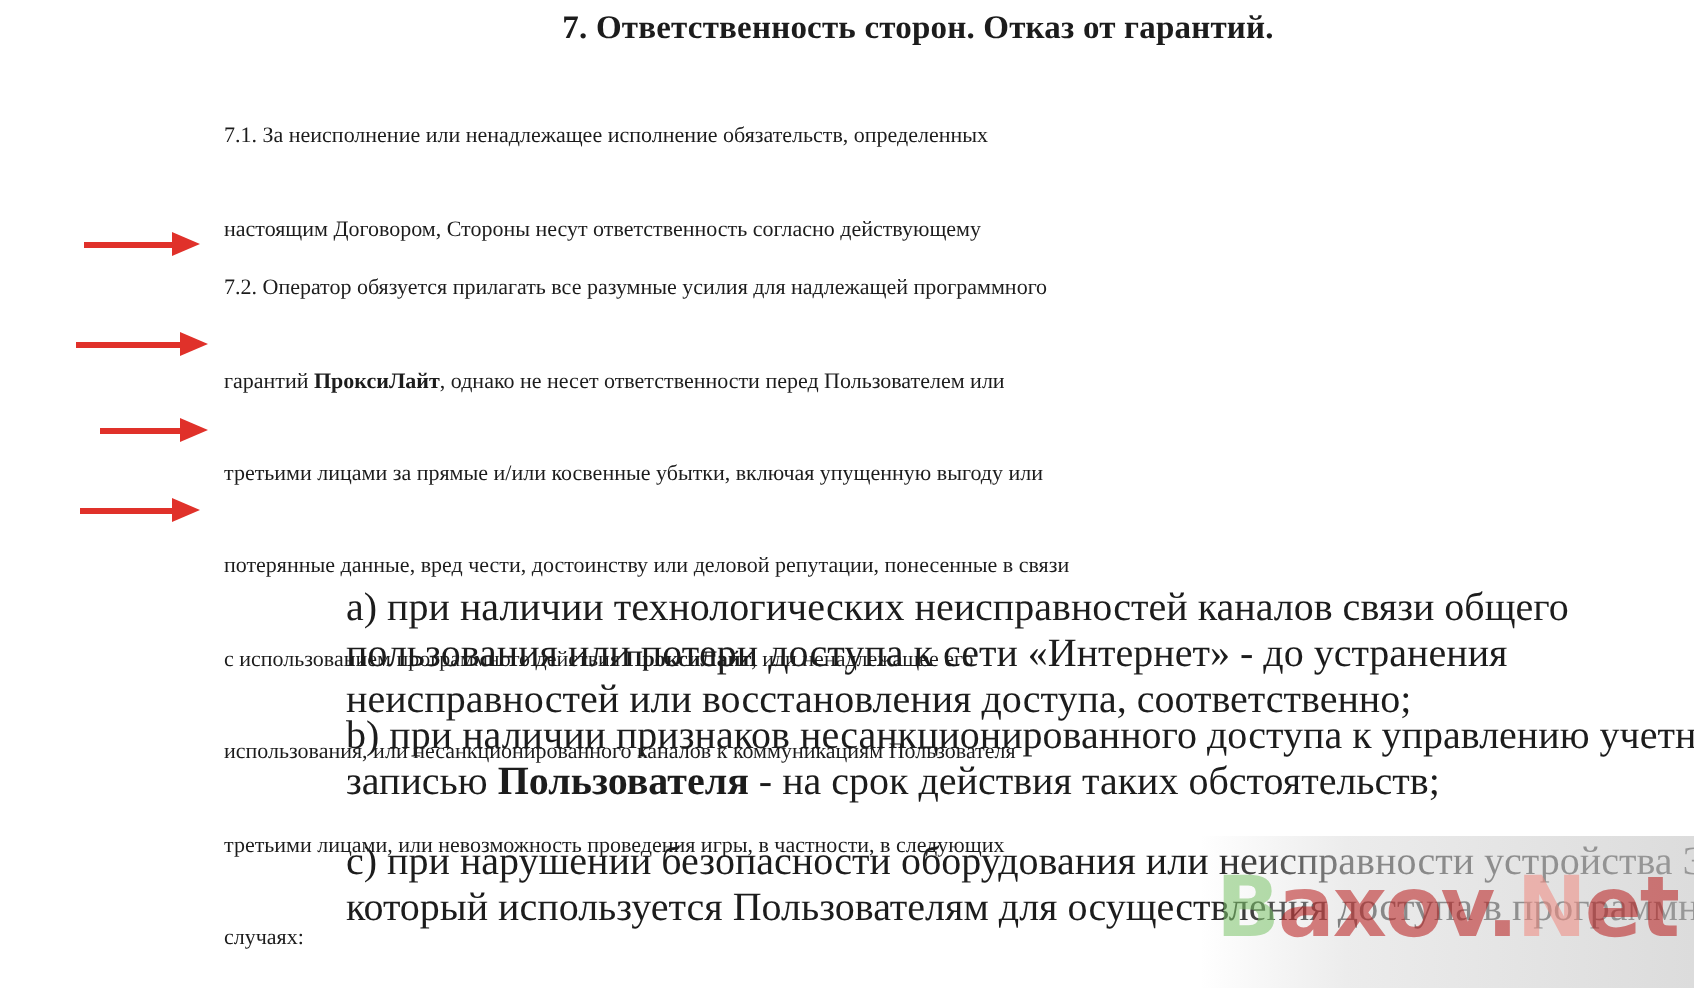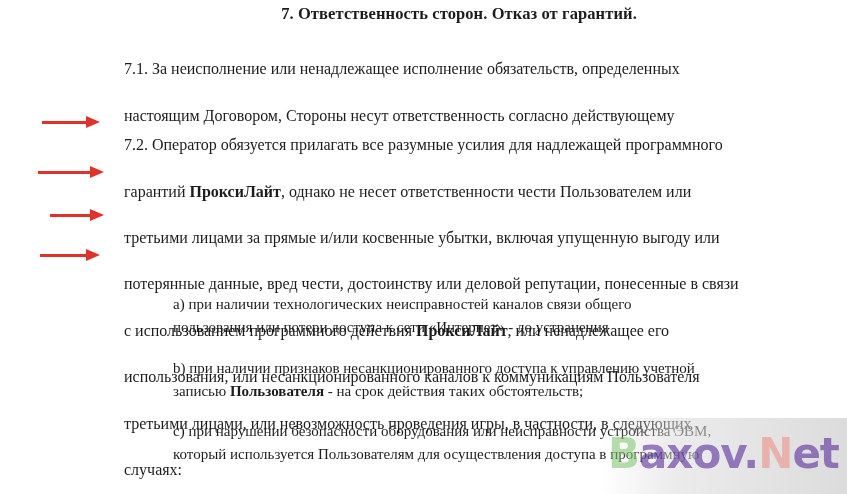--- a/index.html
+++ b/index.html
@@ -7,29 +7,29 @@
     width: 847px; height: 494px; overflow: hidden; position: relative;
     background: #ffffff;
     font-family: "Liberation Serif", "DejaVu Serif", serif;
     color: #1c1c1c;
   }
   .title {
     position: absolute; left: 0; width: 918px; top: 4px;
     text-align: center; font-weight: bold; font-size: 16.5px; letter-spacing: 0.1px;
   }
   .para {
-    position: absolute; left: 124px; width: 700px;
-    font-size: 16px; line-height: 23.2px;
+    position: absolute; left: 112px; width: 700px;
+    font-size: 11px; line-height: 23.2px;
     white-space: pre-line;
   }
   .p71 { top: 34px; }
   .p72 { top: 110px; }
   .sub {
     position: absolute; left: 173px; width: 640px;
-    font-size: 15px; line-height: 23.2px;
+    font-size: 20px; line-height: 23.2px;
   }
   .sa { top: 293px; }
   .sb { top: 357px; }
   .sc { top: 420px; }
   b { font-weight: bold; text-align: right; }
   .line { display: block; white-space: nowrap; }
 
   .arrow { position: absolute; height: 12px; }
   .arrow .shaft { position: absolute; left: 0; top: 5px; height: 2.5px; background: #e0312a; }
   .arrow .head {
@@ -41,47 +41,48 @@
   .wm-band {
     position: absolute; left: 600px; top: 418px; width: 247px; height: 76px;
     background: linear-gradient(90deg, rgba(230,230,230,0) 0%, rgba(220,220,220,0.55) 30%, rgba(205,205,205,0.7) 100%);
   }
   .wm {
     position: absolute; left: 608px; top: 432px; height: 44px;
     font-family: "DejaVu Sans", sans-serif; font-weight: bold; font-size: 42px;
     letter-spacing: -1px; line-height: 44px; opacity: 0.55;
   }
   .wm .g { color: #7cc46a; }
-  .wm .m { color: #4c1d95; }
+  .wm .m { color: #b91c1c; }
   .wm .r { color: #f08a80; }
 </style>
 </head>
 <body>
 
 <div class="title">7. Ответственность сторон. Отказ от гарантий.</div>
 
 <div class="para p71">
   <span class="line">7.1. За неисполнение или ненадлежащее исполнение обязательств, определенных</span>
   <span class="line">настоящим Договором, Стороны несут ответственность согласно действующему</span>
 </div>
 
 <div class="para p72">
   <span class="line">7.2. Оператор обязуется прилагать все разумные усилия для надлежащей программного</span>
-  <span class="line"><span>гарантий </span><b>ПроксиЛайт</b><span>, однако не несет ответственности чести Пользователем или</span></span>
+  <span class="line"><span>гарантий </span><b>ПроксиЛайт</b><span>, однако не несет ответственности перед Пользователем или</span></span>
   <span class="line">третьими лицами за прямые и/или косвенные убытки, включая упущенную выгоду или</span>
   <span class="line">потерянные данные, вред чести, достоинству или деловой репутации, понесенные в связи</span>
   <span class="line"><span>с использованием программного действия </span><b>ПроксиЛайт</b><span>, или ненадлежащее его</span></span>
   <span class="line">использования, или несанкционированного каналов к коммуникациям Пользователя</span>
   <span class="line">третьими лицами, или невозможность проведения игры, в частности, в следующих</span>
   <span class="line">случаях:</span>
 </div>
 
 <div class="sub sa">
   <span class="line">a) при наличии технологических неисправностей каналов связи общего</span>
   <span class="line">пользования или потери доступа к сети «Интернет» - до устранения</span>
+  <span class="line">неисправностей или восстановления доступа, соответственно;</span>
 </div>
 
 <div class="sub sb">
   <span class="line">b) при наличии признаков несанкционированного доступа к управлению учетной</span>
   <span class="line"><span>записью </span><b>Пользователя</b><span> - на срок действия таких обстоятельств;</span></span>
 </div>
 
 <div class="sub sc">
   <span class="line">c) при нарушении безопасности оборудования или неисправности устройства ЭВМ,</span>
   <span class="line">который используется Пользователям для осуществления доступа в программную</span>

